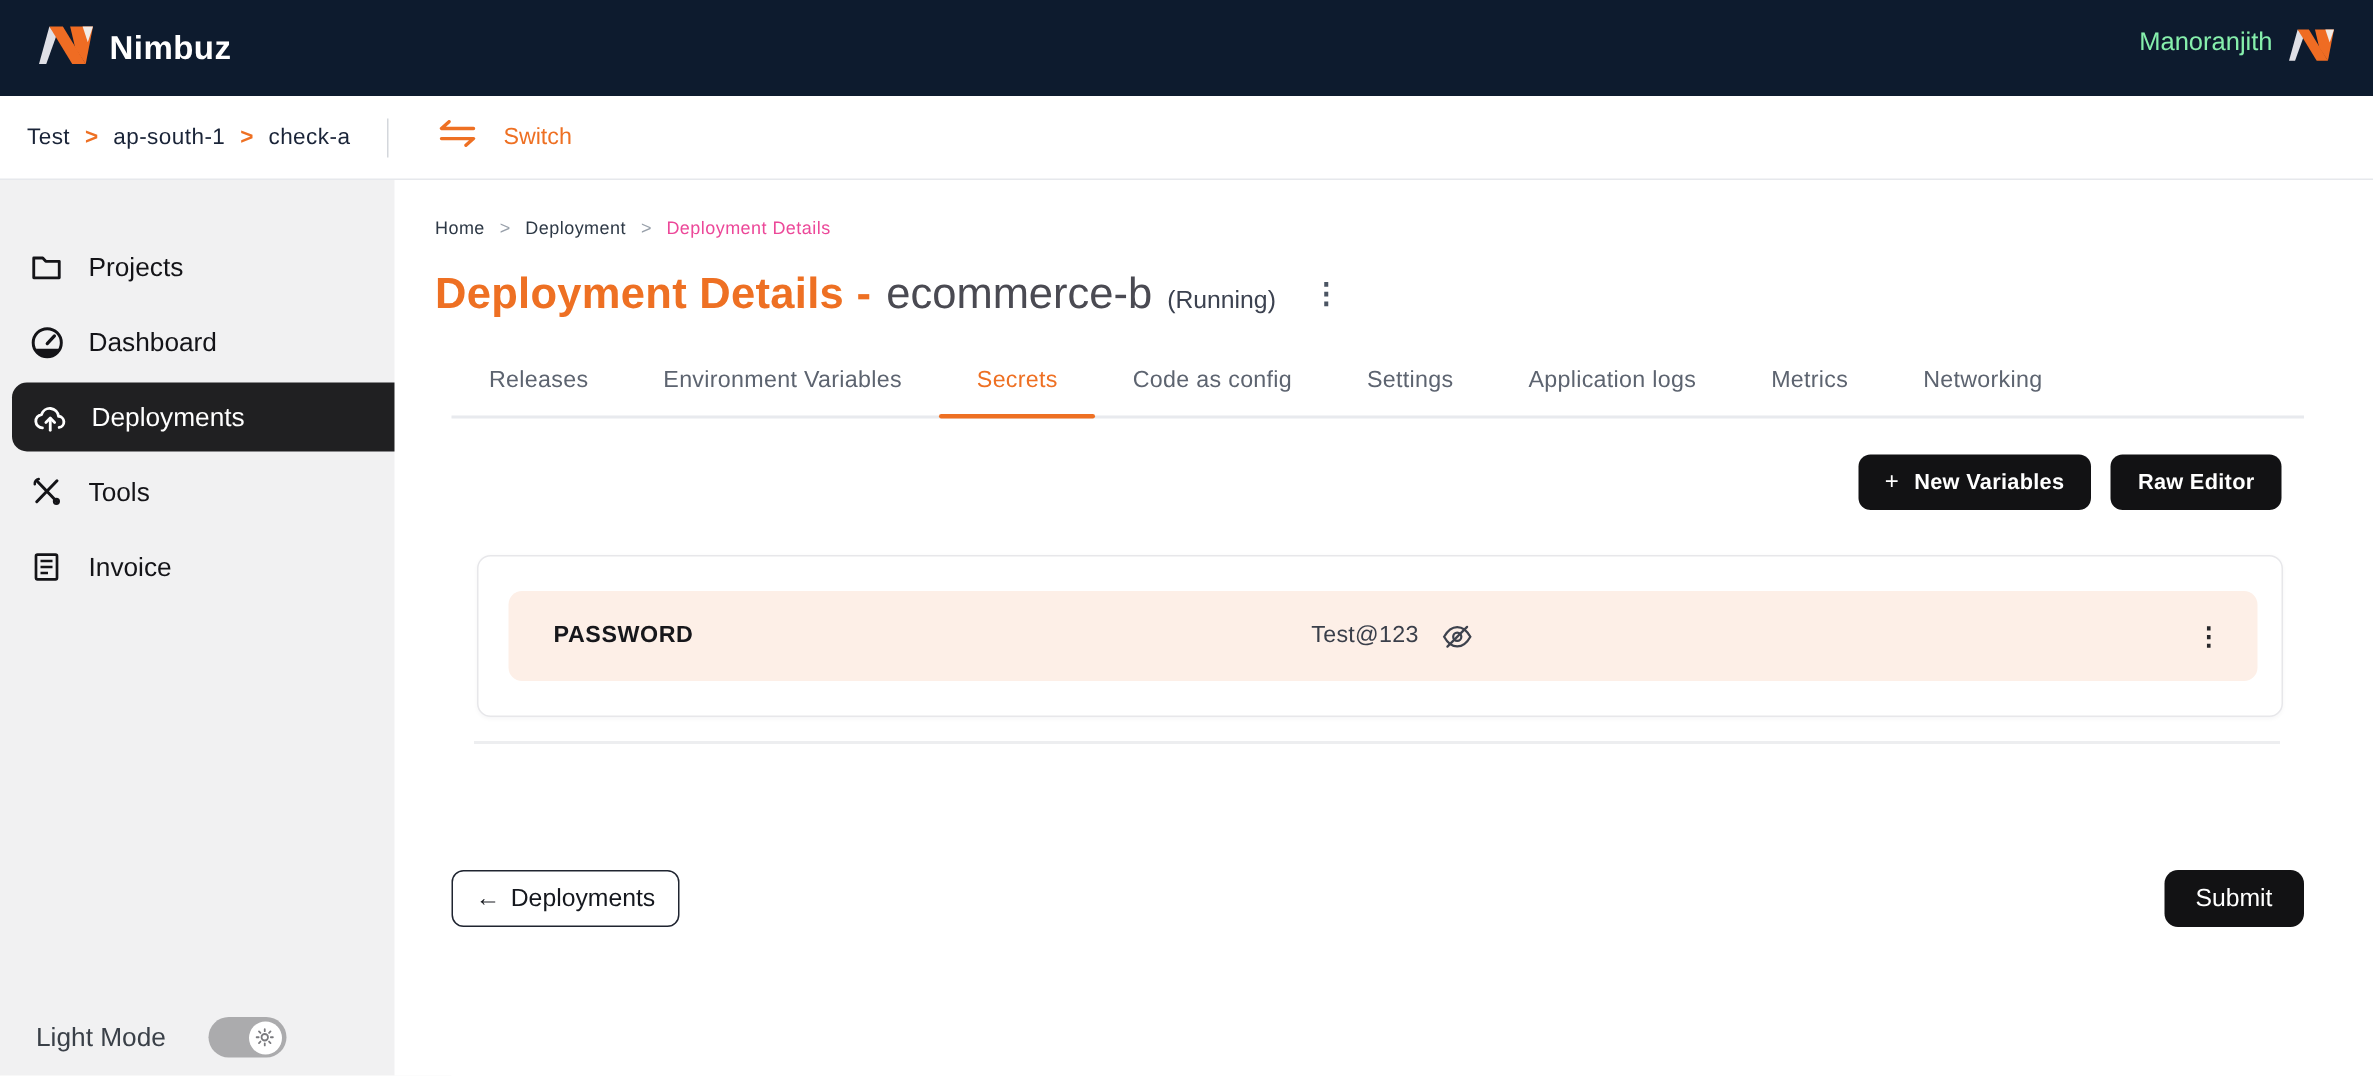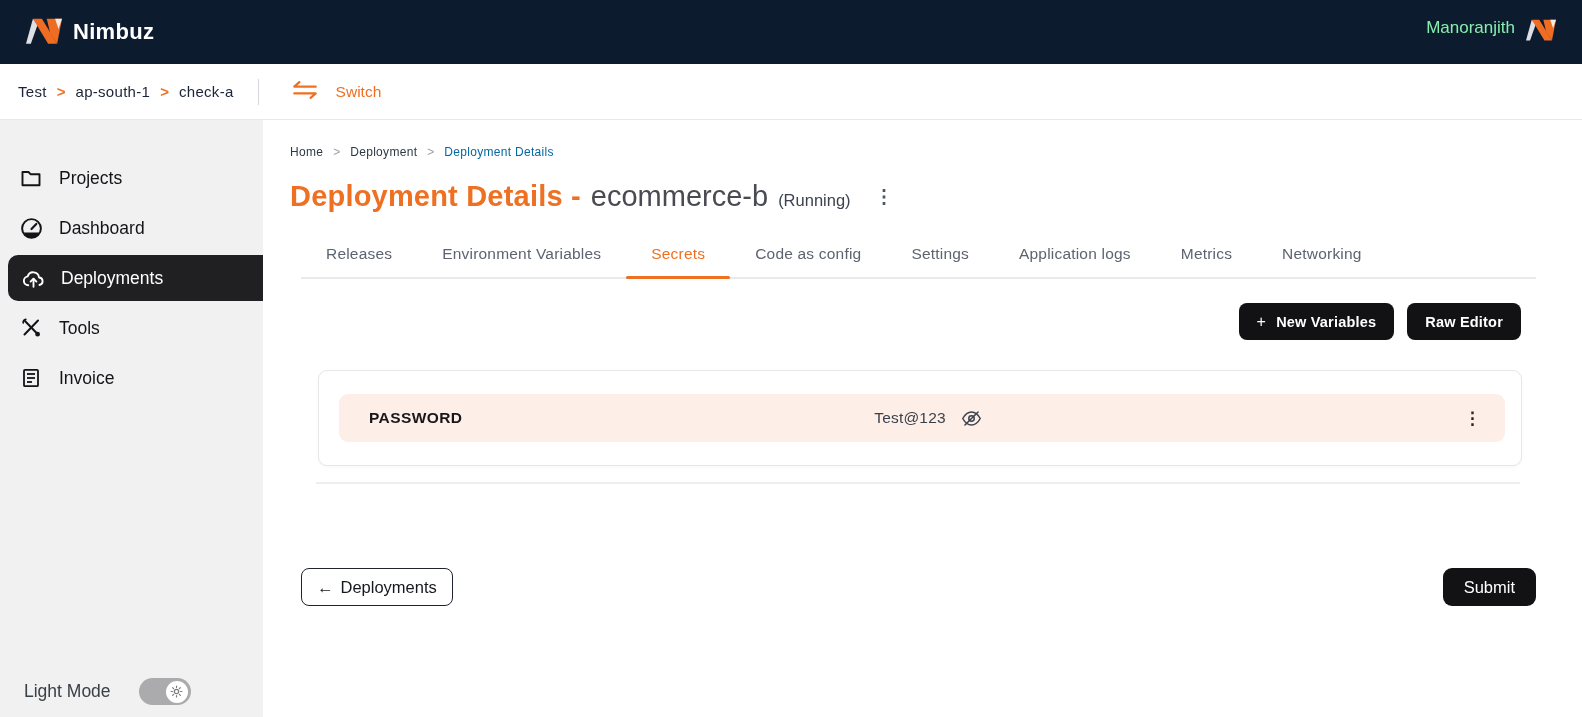--- a/index.html
+++ b/index.html
@@ -35,41 +35,41 @@
   .toggle { width:52px; height:27px; background:#ABABAD; border-radius:14px; position:relative; cursor:pointer; border:none; padding:0; }
   .knob { position:absolute; right:3px; top:2.5px; width:22px; height:22px; background:#fff; border-radius:50%;
     display:flex; align-items:center; justify-content:center; color:#7A7A7E; }
 
   
   .main { position:absolute; left:263px; top:120px; right:0; bottom:0; background:#fff; padding:25px 46px 0 27px; }
 
   .mbc { display:flex; gap:10px; font-size:12px; align-items:flex-start; }
   .mbc .crumb { color:#2E3946; letter-spacing:.3px; cursor:pointer; }
   .mbc .sep { color:#98A0AA; }
-  .mbc .muted { color:#0369a1; cursor:default; }
+  .mbc .muted { color:#ec4899; cursor:default; }
 
   .title-row { margin-top:21px; display:flex; align-items:center; gap:10px; }
   .title-prefix { font-size:29px; color:#EE7023; font-weight:600; letter-spacing:.2px;text-align:center; }
   .title-name { font-size:29px; color:#4A4A52; font-weight:400; }
   .title-status { font-size:16.5px; color:#3C4250; margin-top:7px; }
   .title-kebab { font-size:19px; color:#4B5563; font-weight:700; margin-left:8px; cursor:pointer; background:none; border:none; line-height:1; }
 
   .tabs { margin-top:32px; margin-left:11px; display:flex; border-bottom:2px solid #E8EAEE; }
   .tab { padding:0 25px 14px; font-size:15.5px; color:#5D6470; cursor:pointer; position:relative; letter-spacing:.2px; }
   .tab.active { color:#EE7023; }
   .tab.active::after { content:""; position:absolute; left:0; right:0; bottom:-2px; height:3px; background:#EE7023; border-radius:2px; }
 
   .actions { margin-top:24px; display:flex; justify-content:flex-end; gap:13px; margin-right:15px; }
   .btn-dark { background:#121214; color:#fff; border:none; border-radius:8px; height:37px; font-size:14.5px;
     font-weight:700; padding:0 18px; display:flex; align-items:center; gap:10px; font-family:inherit; cursor:pointer; letter-spacing:.2px; }
   .btn-dark .plus { font-weight:400; font-size:16px; }
 
   .card { margin:30px 14px 0 28px; background:#fff; border:1px solid #E7E7EA; border-radius:9px;
     padding:23px 16px 23px 20px; box-shadow:0 1px 3px rgba(20,20,40,.04); }
-  .secret-row { background:#FDEFE7; border-radius:9px; height:48px; display:flex; align-items:center; padding:0 18px 0 30px; }
+  .secret-row { background:#FDEFE7; border-radius:9px; height:60px; display:flex; align-items:center; padding:0 18px 0 30px; }
   .secret-key { flex:1; font-size:15.5px; font-weight:700; color:#17171B; letter-spacing:.4px; }
   .secret-mid { display:flex; align-items:center; gap:15px; }
   .secret-value { font-size:15.5px; color:#3A3F4A; letter-spacing:.2px; }
   .eye-btn { background:none; border:none; padding:0; cursor:pointer; display:flex; align-items:center; color:#3D424D; }
   .secret-end { flex:1; display:flex; justify-content:flex-end; }
   .row-kebab { font-size:17px; color:#27272A; font-weight:700; cursor:pointer; background:none; border:none; line-height:1; }
 
   .divider { margin:16px 16px 0 26px; height:2px; background:#EDEEF0; }
 
   .footer { margin-top:84px; margin-left:11px; display:flex; justify-content:space-between; align-items:center; }

